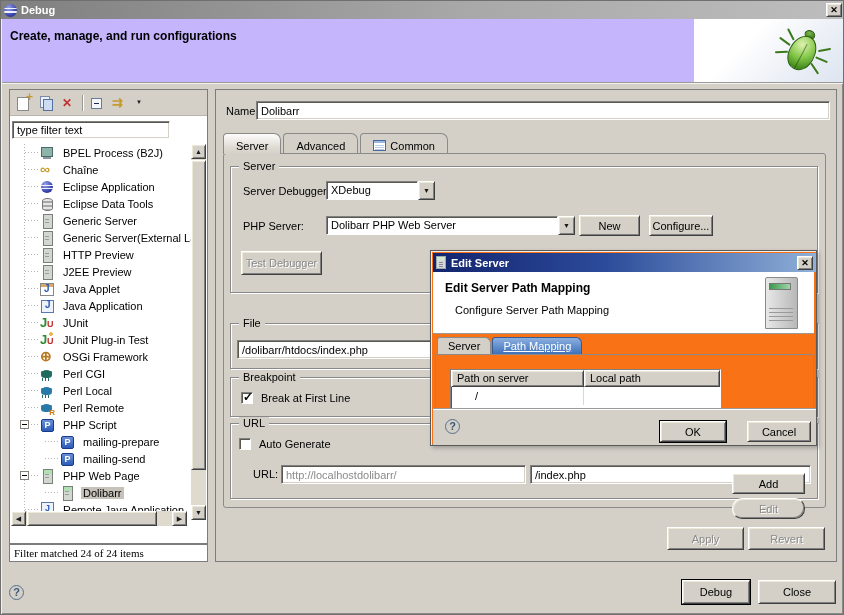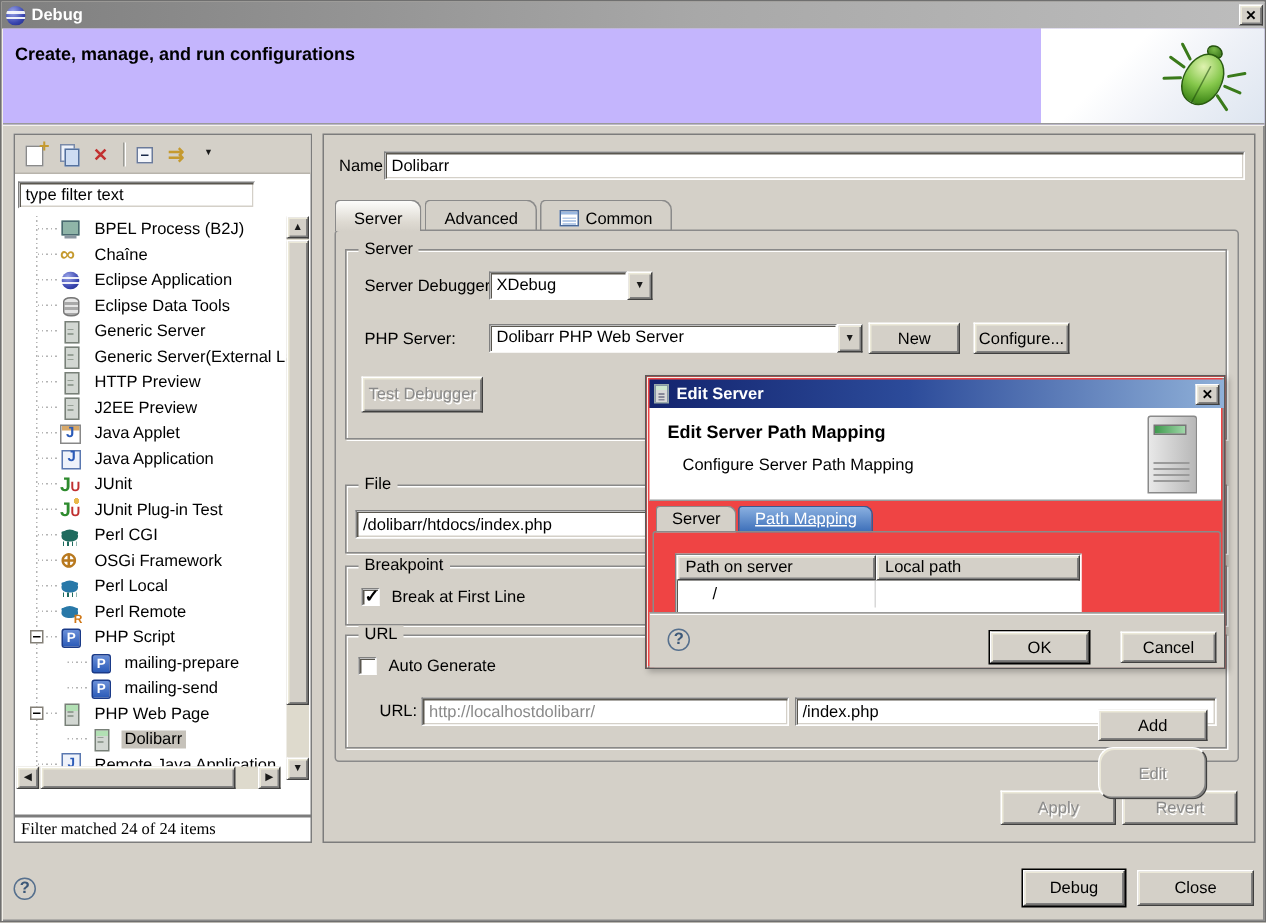--- a/index.html
+++ b/index.html
@@ -152,21 +152,21 @@
   #server-group{left:14px;top:76px;width:588px;height:127px;}
   #file-group{left:14px;top:233px;width:588px;height:46px;}
   #breakpoint-group{left:14px;top:287px;width:588px;height:40px;}
   #url-group{left:14px;top:333px;width:588px;height:76px;}
   .flabel{position:absolute;}
   #file-input{position:absolute;left:6px;top:16px;width:574px;height:19px;}
   #url-base{position:absolute;left:50px;top:41px;width:245px;height:19px;}
   #url-path{position:absolute;left:299px;top:41px;width:281px;height:19px;}
 
   
-  #dialog{position:absolute;left:429px;top:249px;width:387px;height:196px;background:#ef4444;z-index:10;
+  #dialog{position:absolute;left:429px;top:249px;width:387px;height:196px;background:#f97316;z-index:10;
     border:1px solid #5a5a5a;box-shadow:inset 1px 1px 0 #f0eee8, inset -1px -1px 0 #8a8a8a, 2px 2px 4px rgba(0,0,0,.25);}
   #dlg-titlebar{position:absolute;left:2px;top:2px;width:383px;height:19px;
     background:linear-gradient(90deg,#13246e,#2c4b9a 45%,#8fb0d8);display:flex;align-items:center;padding:0 3px;}
   #dlg-titlebar .t-label{color:#fff;font-weight:bold;font-size:11px;margin-left:5px;flex:1;}
   .server-small-icon{width:10px;height:13px;background:linear-gradient(#cfe8cf 0 3px,#d8d8d8 3px);border:1px solid #9aa;position:relative;}
   .server-small-icon::after{content:"";position:absolute;left:2px;top:5px;width:4px;height:5px;
     background:repeating-linear-gradient(#889 0 1px,transparent 1px 2px);}
   #dlg-header{position:absolute;left:2px;top:21px;width:381px;height:62px;background:#fff;border-bottom:1px solid #9a9a9a;padding-left:40px;}
   #dlg-heading{position:absolute;left:12px;top:9px;font-size:12px;font-weight:bold;}
   #dlg-subheading{position:absolute;left:22px;top:32px;}
@@ -184,21 +184,21 @@
   .th-row{display:flex;}
   .th{height:17px;background:#d4d0c8;border:1px solid;border-color:#fff #404040 #404040 #fff;
     box-shadow:inset 1px 1px 0 #ece9d8, inset -1px -1px 0 #808080;padding:1px 5px;}
   .th.c1{width:133px;} .th.c2{width:136px;}
   .td-row{display:flex;height:18px;align-items:center;}
   .td{padding:0 5px;display:flex;align-items:center;gap:5px;height:18px;border-right:1px solid #d8d8d8;}
   .td.c1{width:133px;padding-left:24px;} .td.c2{width:136px;}
   .folder-icon{width:15px;height:10px;background:linear-gradient(#f6d07a,#e0a830);border:1px solid #a87818;border-radius:1px;position:relative;flex:0 0 15px;}
   .folder-icon::before{content:"";position:absolute;left:0;top:-3px;width:6px;height:3px;background:#e8b84b;border:1px solid #a87818;border-bottom:none;}
   #dlg-add{left:296px;top:118px;width:73px;height:21px;}
-  #dlg-edit{left:296px;top:143px;width:73px;height:35px;border-radius:10px;}
+  #dlg-edit{left:296px;top:143px;width:73px;height:21px;border-radius:10px;}
   #dlg-bottombar{position:absolute;left:2px;top:157px;width:383px;height:37px;background:#d4d0c8;
     border-top:1px solid #9a9a9a;box-shadow:inset 0 1px 0 #fff;z-index:5;}
   #dlg-ok{left:227px;top:12px;width:66px;height:21px;}
   #dlg-cancel{left:314px;top:12px;width:64px;height:21px;}
 
   
   #footer-help{left:8px;top:584px;}
   #dlg-help{left:12px;top:10px;}
   #apply-btn{left:451px;top:437px;width:77px;height:23px;}
   #revert-btn{left:532px;top:437px;width:77px;height:23px;}
@@ -285,26 +285,26 @@
         </div>
         <div class="tree-row ind1">
           <span class="ti junit-icon"></span>
           <span class="tlabel">JUnit</span>
         </div>
         <div class="tree-row ind1">
           <span class="ti junit-plugin-icon"></span>
           <span class="tlabel">JUnit Plug-in Test</span>
         </div>
         <div class="tree-row ind1">
+          <span class="ti osgi-icon"></span>
+          <span class="tlabel">OSGi Framework</span>
+        </div>
+        <div class="tree-row ind1">
           <span class="ti camel-dark-icon"></span>
           <span class="tlabel">Perl CGI</span>
-        </div>
-        <div class="tree-row ind1">
-          <span class="ti osgi-icon"></span>
-          <span class="tlabel">OSGi Framework</span>
         </div>
         <div class="tree-row ind1">
           <span class="ti camel-blue-icon"></span>
           <span class="tlabel">Perl Local</span>
         </div>
         <div class="tree-row ind1">
           <span class="ti camel-remote-icon"></span>
           <span class="tlabel">Perl Remote</span>
         </div>
         <div class="tree-row ind1">

